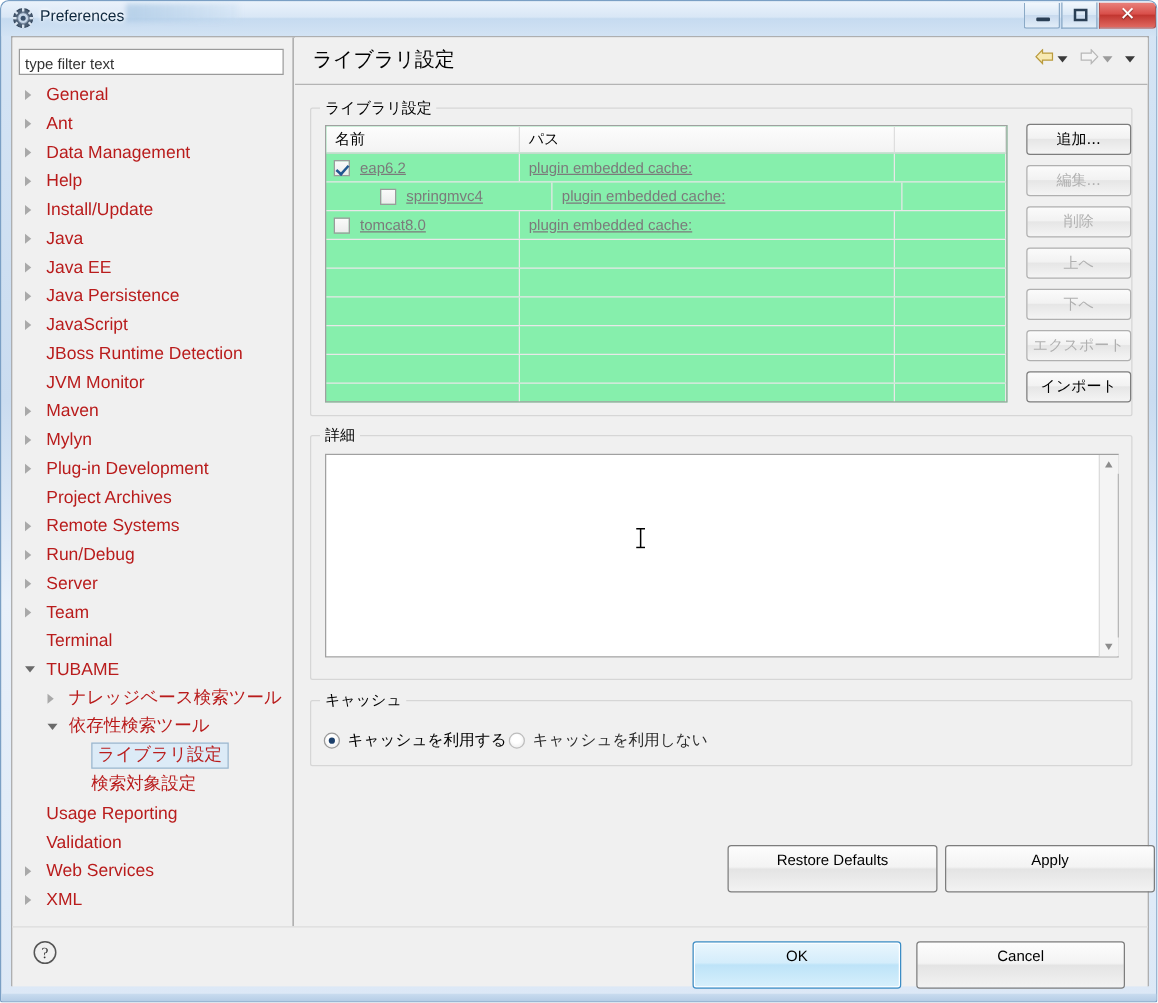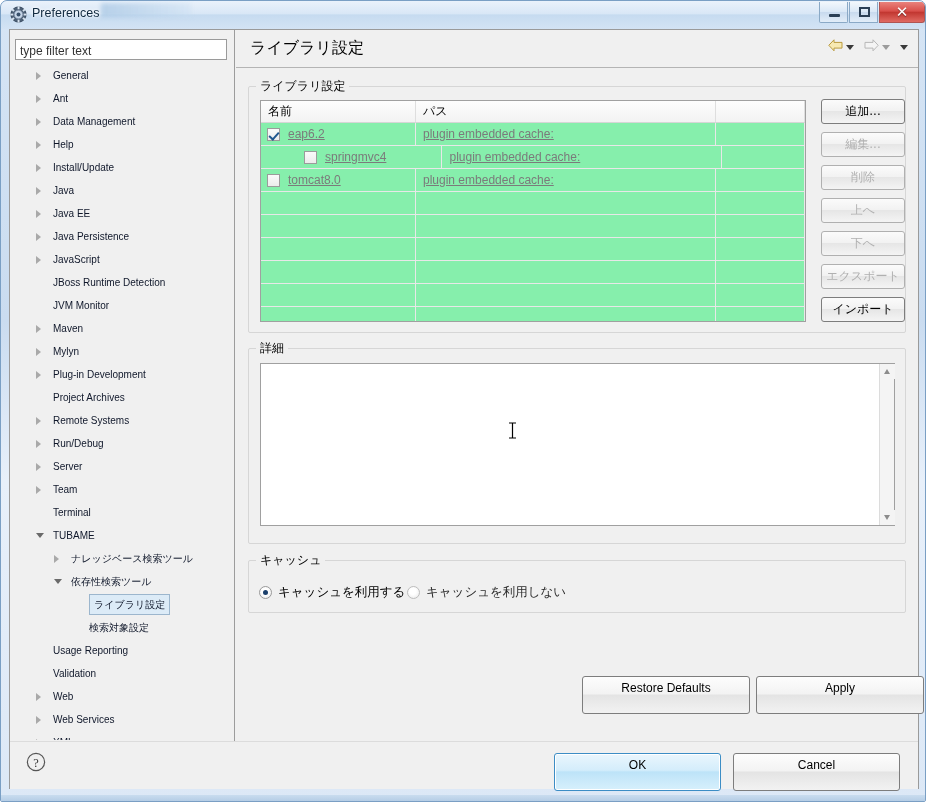--- a/index.html
+++ b/index.html
@@ -123,24 +123,23 @@
     position: absolute;
     left: 0; top: 34px;
     width: 224px; height: 676px;
     overflow: hidden;
   }
   .tnode {
     position: relative;
     height: 23px;
     line-height: 23px;
     white-space: nowrap;
-    font-size: 10px;
-    color: #0f172a;
+    font-size: 14px;
+    color: #b91c1c;
     cursor: default;
-    margin-left: 16px;
   }
   .tarrow {
     position: absolute;
     top: 8px;
     width: 8px; height: 8px;
   }
   .tarrow.collapsed {
     border-left: 5px solid #a9a9a9;
     border-top: 4px solid transparent;
     border-bottom: 4px solid transparent;
@@ -529,24 +528,20 @@
             <span class="tlabel jp" style="left: 63px;">検索対象設定</span>
           </div>
           <div class="tnode">
             <span class="tlabel" style="left: 27px;">Usage Reporting</span>
           </div>
           <div class="tnode">
             <span class="tlabel" style="left: 27px;">Validation</span>
           </div>
           <div class="tnode">
             <span class="tarrow collapsed" style="left: 10px;"></span>
-            <span class="tlabel" style="left: 27px;">Web</span>
-          </div>
-          <div class="tnode">
-            <span class="tarrow collapsed" style="left: 10px;"></span>
             <span class="tlabel" style="left: 27px;">Web Services</span>
           </div>
           <div class="tnode">
             <span class="tarrow collapsed" style="left: 10px;"></span>
             <span class="tlabel" style="left: 27px;">XML</span>
           </div>
         </div>
     </div>
 
     <div class="rightpane">

